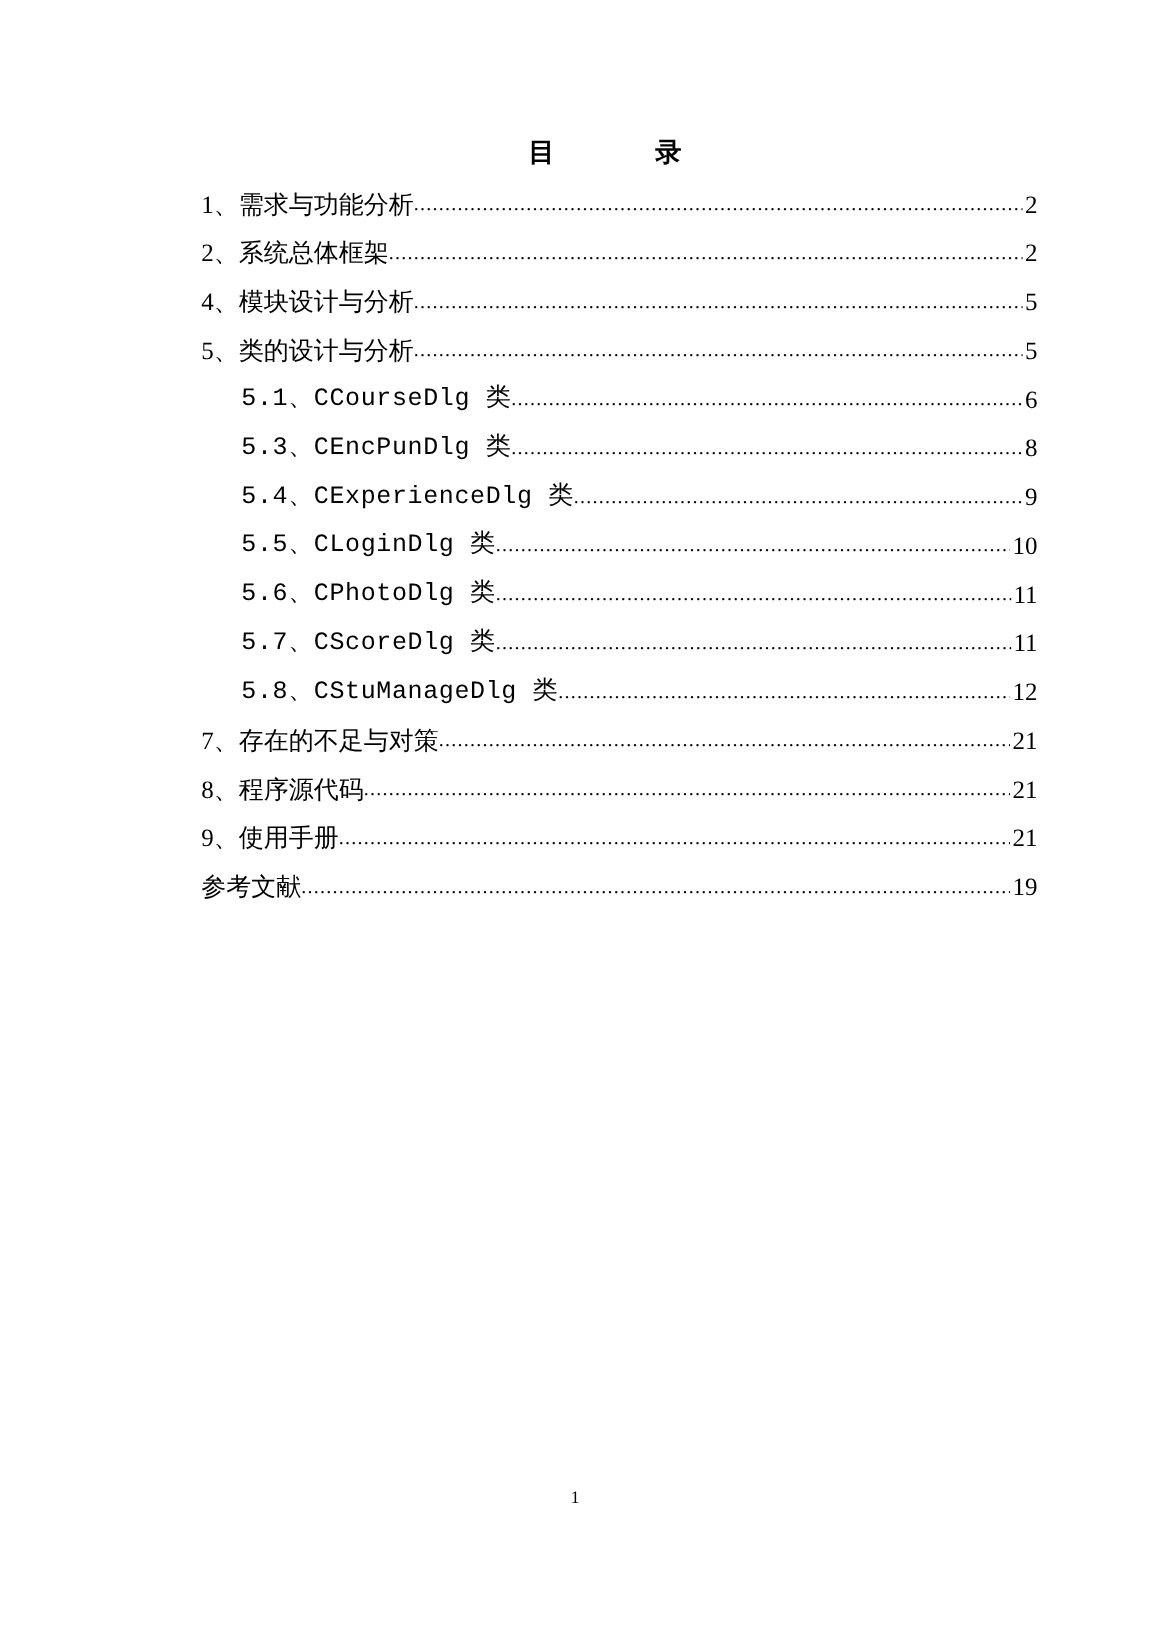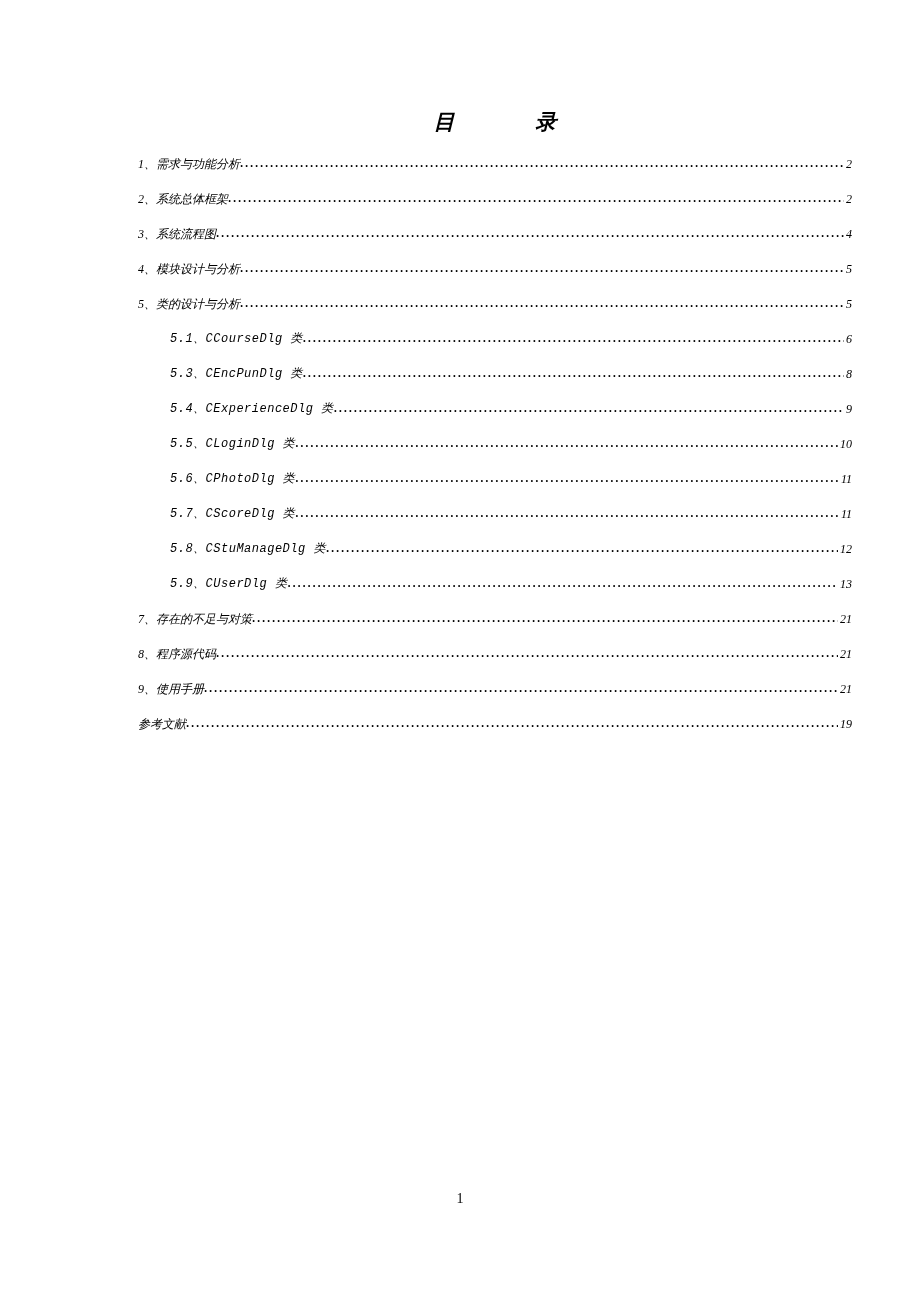--- a/index.html
+++ b/index.html
@@ -9,47 +9,47 @@
     }
     body {
       width: 920px;
       height: 1302px;
       background: #ffffff;
       font-family: "SimSun", "宋体", serif;
       color: #000000;
       position: relative;
     }
     .page {
-      padding: 108px 68px 0 138px;
-      font-style: italic;
+      padding: 108px 90px 0 138px;
     }
     .title {
       text-align: center;
       font-size: 21px;
       font-weight: bold;
       margin-bottom: 18px;
       letter-spacing: 0;
     }
     .title-char1 {
       display: inline-block;
     }
     .title-gap {
       display: inline-block;
       width: 70px;
     }
     .title-char2 {
       display: inline-block;
     }
     .toc-entry {
       display: flex;
-      align-items: flex-end;
-      font-size: 12px;
+      align-items: center;
+      font-size: 20px;
       line-height: 1;
       margin-bottom: 19px;
       white-space: nowrap;
+      margin-left: 23px;
     }
     .toc-entry.indent {
       padding-left: 32px;
     }
     .toc-label {
       flex-shrink: 0;
     }
     .toc-dots {
       flex: 1;
       overflow: hidden;
@@ -96,25 +96,20 @@
         <span class="toc-label">1、需求与功能分析</span>
         <span class="toc-dots"></span>
         <span class="toc-page">2</span>
       </div>
       <div class="toc-entry">
         <span class="toc-label">2、系统总体框架</span>
         <span class="toc-dots"></span>
         <span class="toc-page">2</span>
       </div>
       <div class="toc-entry">
-        <span class="toc-label">3、系统流程图</span>
-        <span class="toc-dots"></span>
-        <span class="toc-page">4</span>
-      </div>
-      <div class="toc-entry">
         <span class="toc-label">4、模块设计与分析</span>
         <span class="toc-dots"></span>
         <span class="toc-page">5</span>
       </div>
       <div class="toc-entry">
         <span class="toc-label">5、类的设计与分析</span>
         <span class="toc-dots"></span>
         <span class="toc-page">5</span>
       </div>
       <div class="toc-entry indent">
@@ -145,25 +140,20 @@
       <div class="toc-entry indent">
         <span class="toc-label mono">5.7、CScoreDlg 类</span>
         <span class="toc-dots"></span>
         <span class="toc-page">11</span>
       </div>
       <div class="toc-entry indent">
         <span class="toc-label mono">5.8、CStuManageDlg 类</span>
         <span class="toc-dots"></span>
         <span class="toc-page">12</span>
       </div>
-      <div class="toc-entry indent">
-        <span class="toc-label mono">5.9、CUserDlg 类</span>
-        <span class="toc-dots"></span>
-        <span class="toc-page">13</span>
-      </div>
       <div class="toc-entry">
         <span class="toc-label">7、存在的不足与对策</span>
         <span class="toc-dots"></span>
         <span class="toc-page">21</span>
       </div>
       <div class="toc-entry">
         <span class="toc-label">8、程序源代码</span>
         <span class="toc-dots"></span>
         <span class="toc-page">21</span>
       </div>

